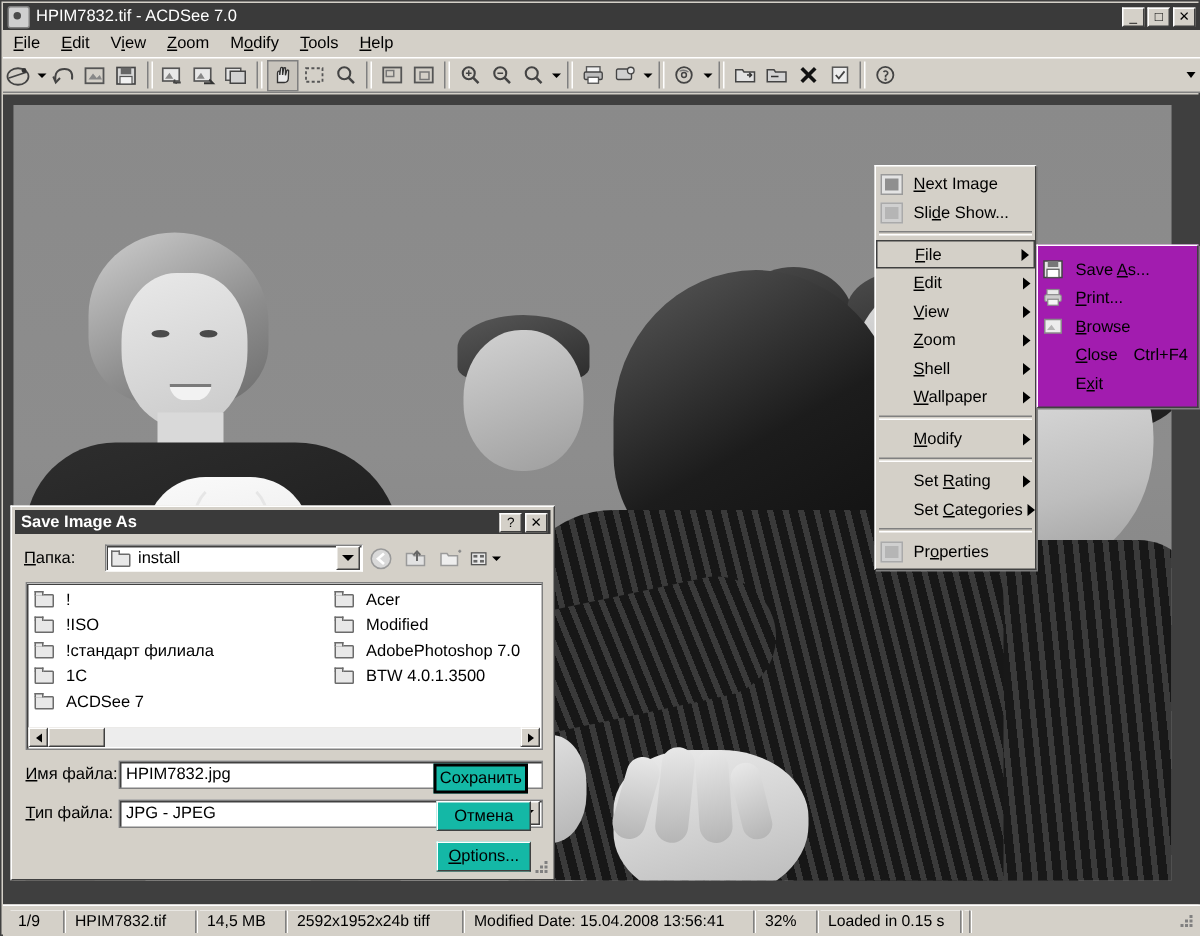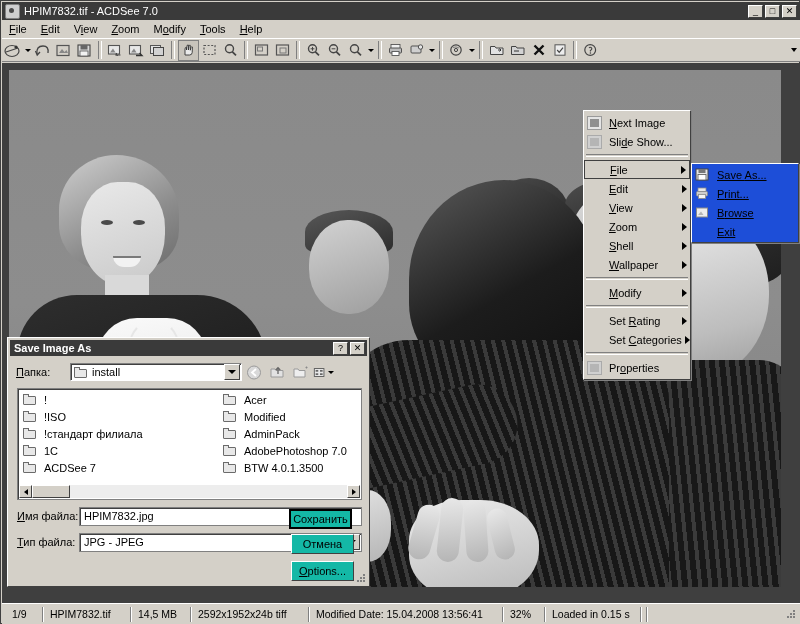--- a/index.html
+++ b/index.html
@@ -219,24 +219,24 @@
   .cm-sep{height:1px;margin:3px 2px 3px 2px;border-top:1px solid #808080;border-bottom:1px solid #ffffff;}
   .cm-label u{text-decoration:underline;}
   
   .ic{width:15px;height:14px;border:1px solid #9a9a9a;background:#e4e4e4;position:relative;box-sizing:border-box;}
   .ic.grey{background:#d0d0d0;border-color:#aaaaaa;}
   .ic:after{content:"";position:absolute;left:2px;top:2px;width:9px;height:8px;background:#8f8f8f;}
   .ic.dim:after{background:#b5b5b5;}
   
   #submenu{
     position:absolute;left:690px;top:162px;width:108px;
-    background:#1d4ed8;
+    background:#a21caf;
     border:1px solid #ffffff;border-right-color:#404040;border-bottom-color:#404040;
     box-shadow:1px 1px 0 #808080;
-    box-sizing:border-box;padding:1px 0;text-decoration:underline;
+    box-sizing:border-box;padding:6px 0;
   }
   
   #save-dialog{
     position:absolute;left:6px;top:336px;width:363px;height:250px;
     background:#d4d0c8;
     border:1px solid #ffffff;border-right-color:#404040;border-bottom-color:#404040;
     box-sizing:border-box;
   }
   #dlg-title{
     position:absolute;left:2px;top:2px;width:357px;height:16px;
@@ -667,20 +667,25 @@
       <span class="cm-label"><u>P</u>rint...</span>
     </div>
     <div class="cm-item">
       <span class="cm-icon">
         <svg width="14" height="13" viewBox="0 0 14 13">
             <rect x="1.5" y="2" width="11" height="9" fill="#ededed" stroke="#8a8a8a" stroke-width="1"></rect>
             <path d="M3 9 L6 5.5 L8.5 9 Z" fill="#b5b5b5"></path>
           </svg>
       </span>
       <span class="cm-label"><u>B</u>rowse</span>
+    </div>
+    <div class="cm-item">
+      <span class="cm-icon"></span>
+      <span class="cm-label"><u>C</u>lose</span>
+      <span class="cm-accel">Ctrl+F4</span>
     </div>
     <div class="cm-item">
       <span class="cm-icon"></span>
       <span class="cm-label">E<u>x</u>it</span>
     </div>
   </div>
 
   <div id="save-dialog">
     <div id="dlg-title">
       <span id="dlg-title-text">Save Image As</span>
@@ -756,24 +761,20 @@
         <div class="file-item">
             <span class="folder-ic"></span>
             <span class="fname">Acer</span>
           </div>
         <div class="file-item">
             <span class="folder-ic"></span>
             <span class="fname">Modified</span>
           </div>
         <div class="file-item">
             <span class="folder-ic"></span>
-            <span class="fname">AdminPack</span>
-          </div>
-        <div class="file-item">
-            <span class="folder-ic"></span>
             <span class="fname">AdobePhotoshop 7.0</span>
           </div>
         <div class="file-item">
             <span class="folder-ic"></span>
             <span class="fname">BTW 4.0.1.3500</span>
           </div>
 
       </div>
       <div id="dlg-hscroll">
         <span class="sc-btn left"></span>

